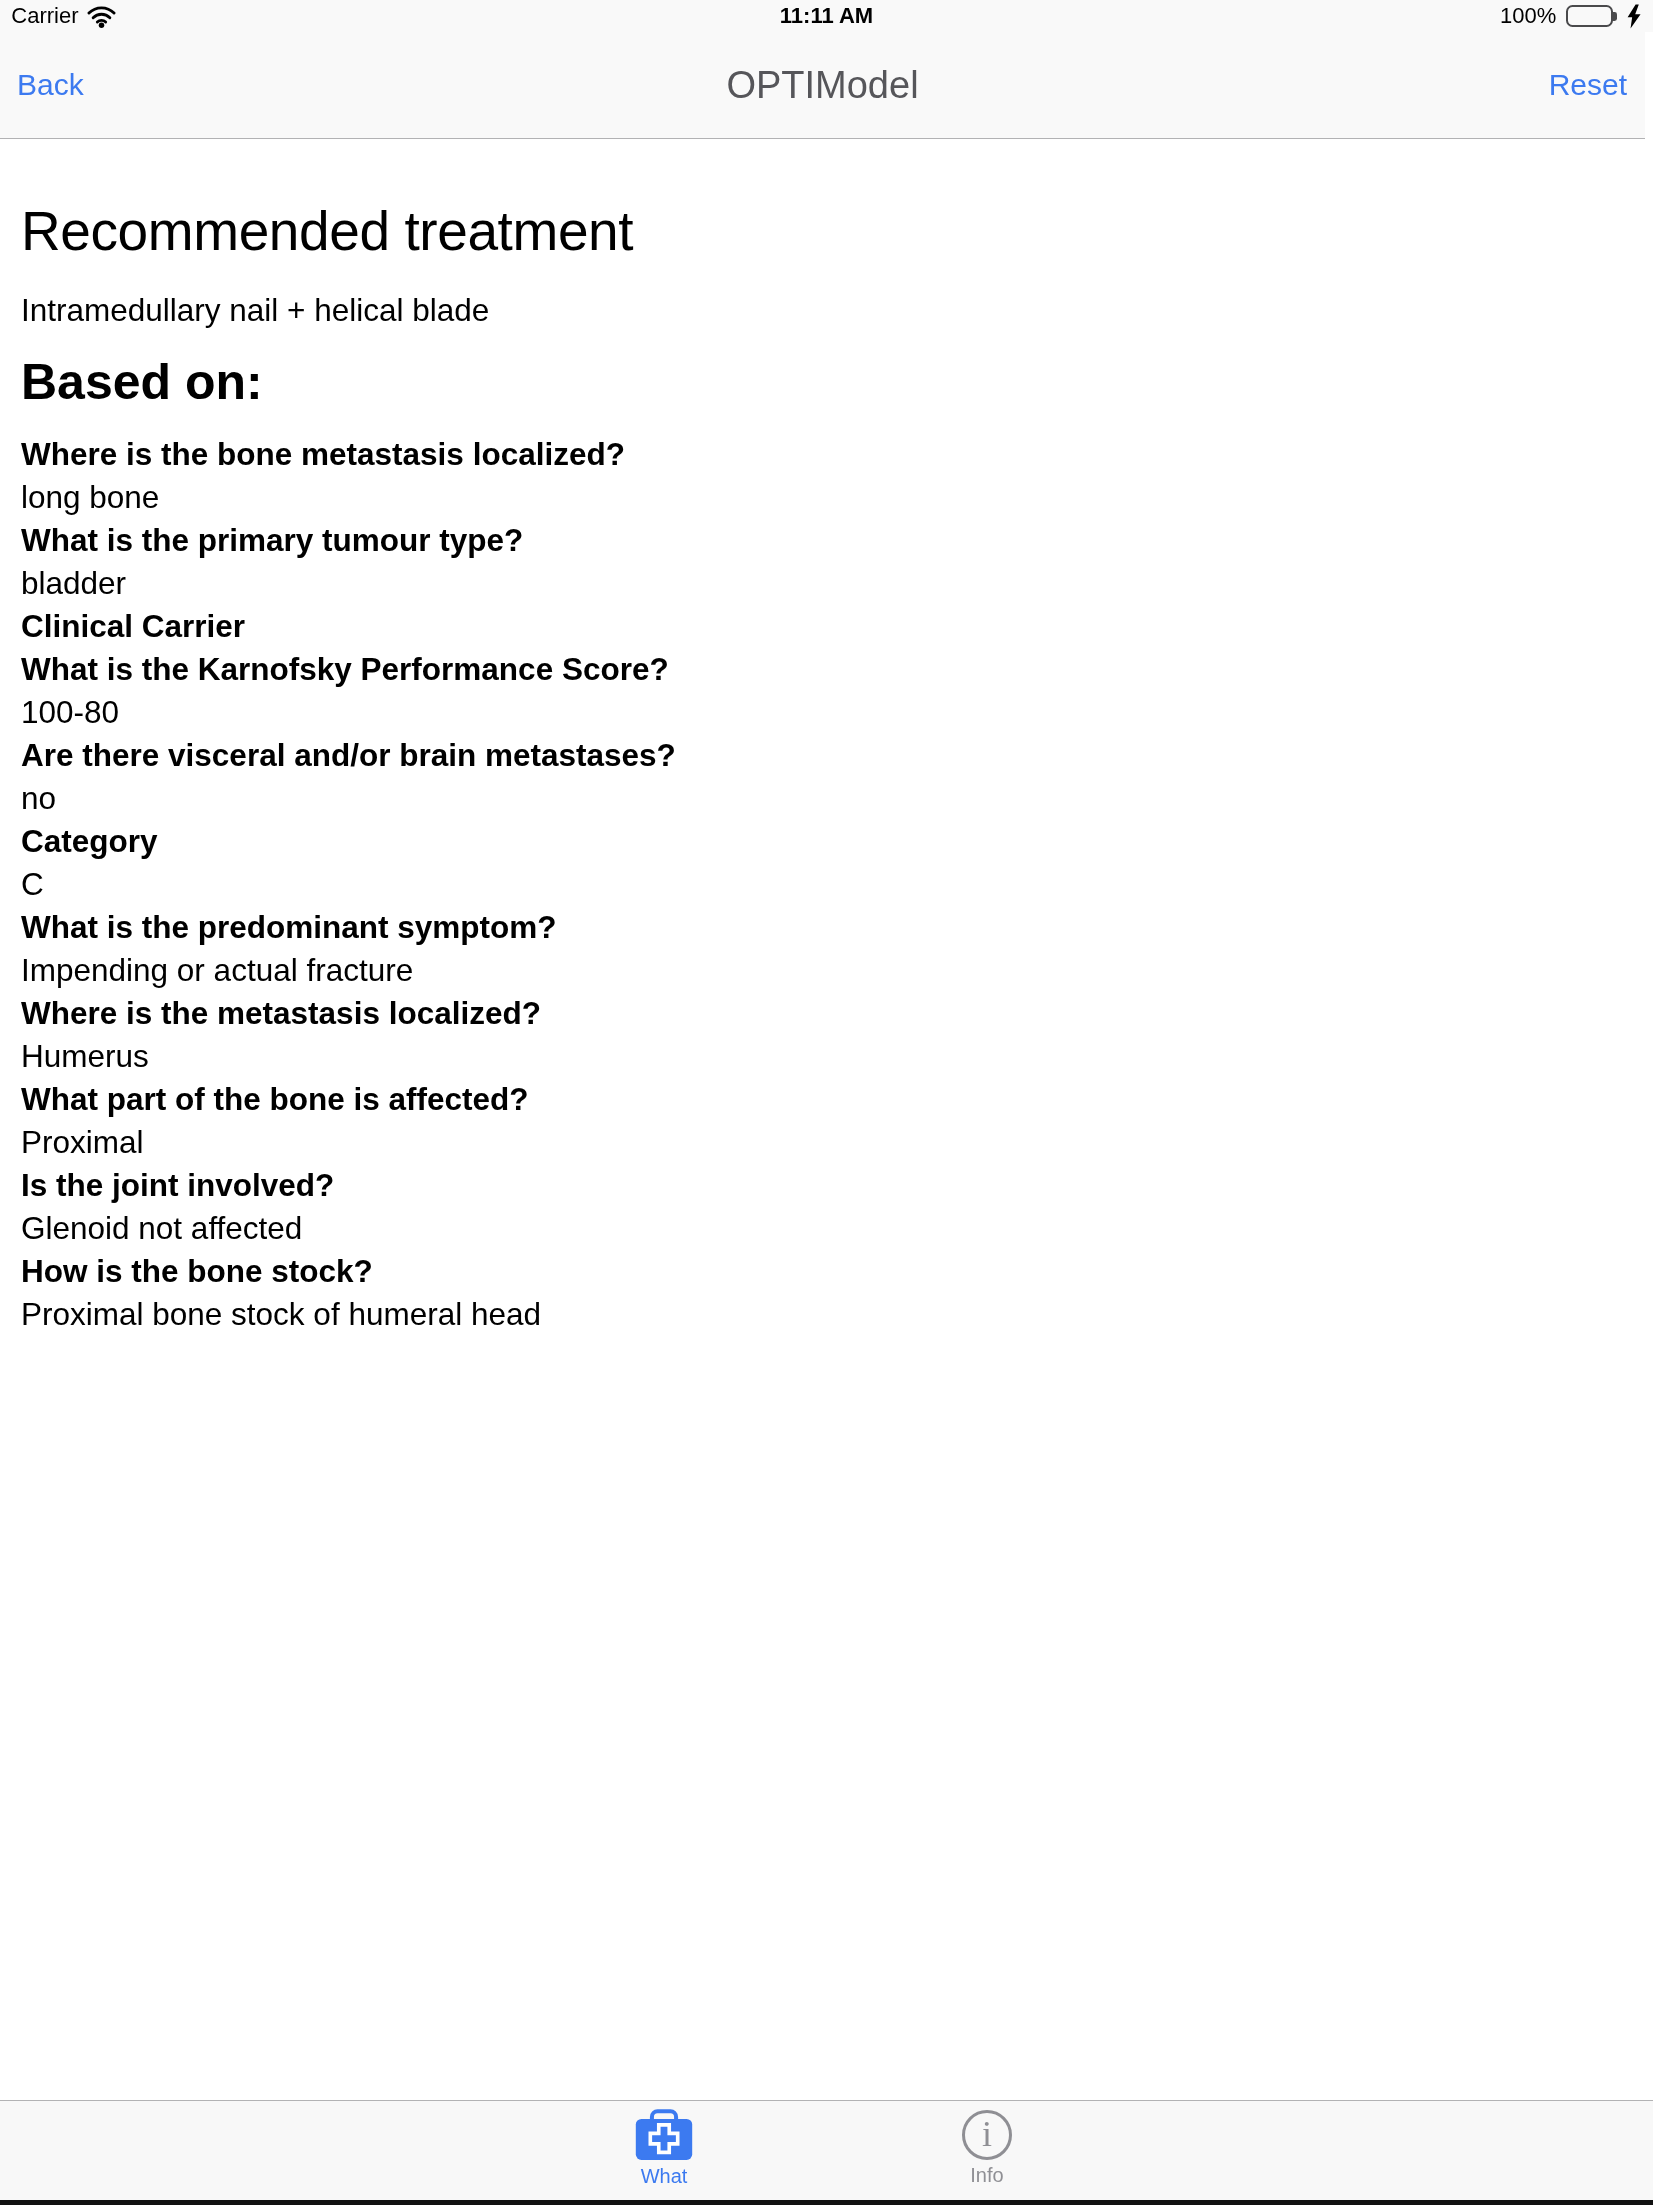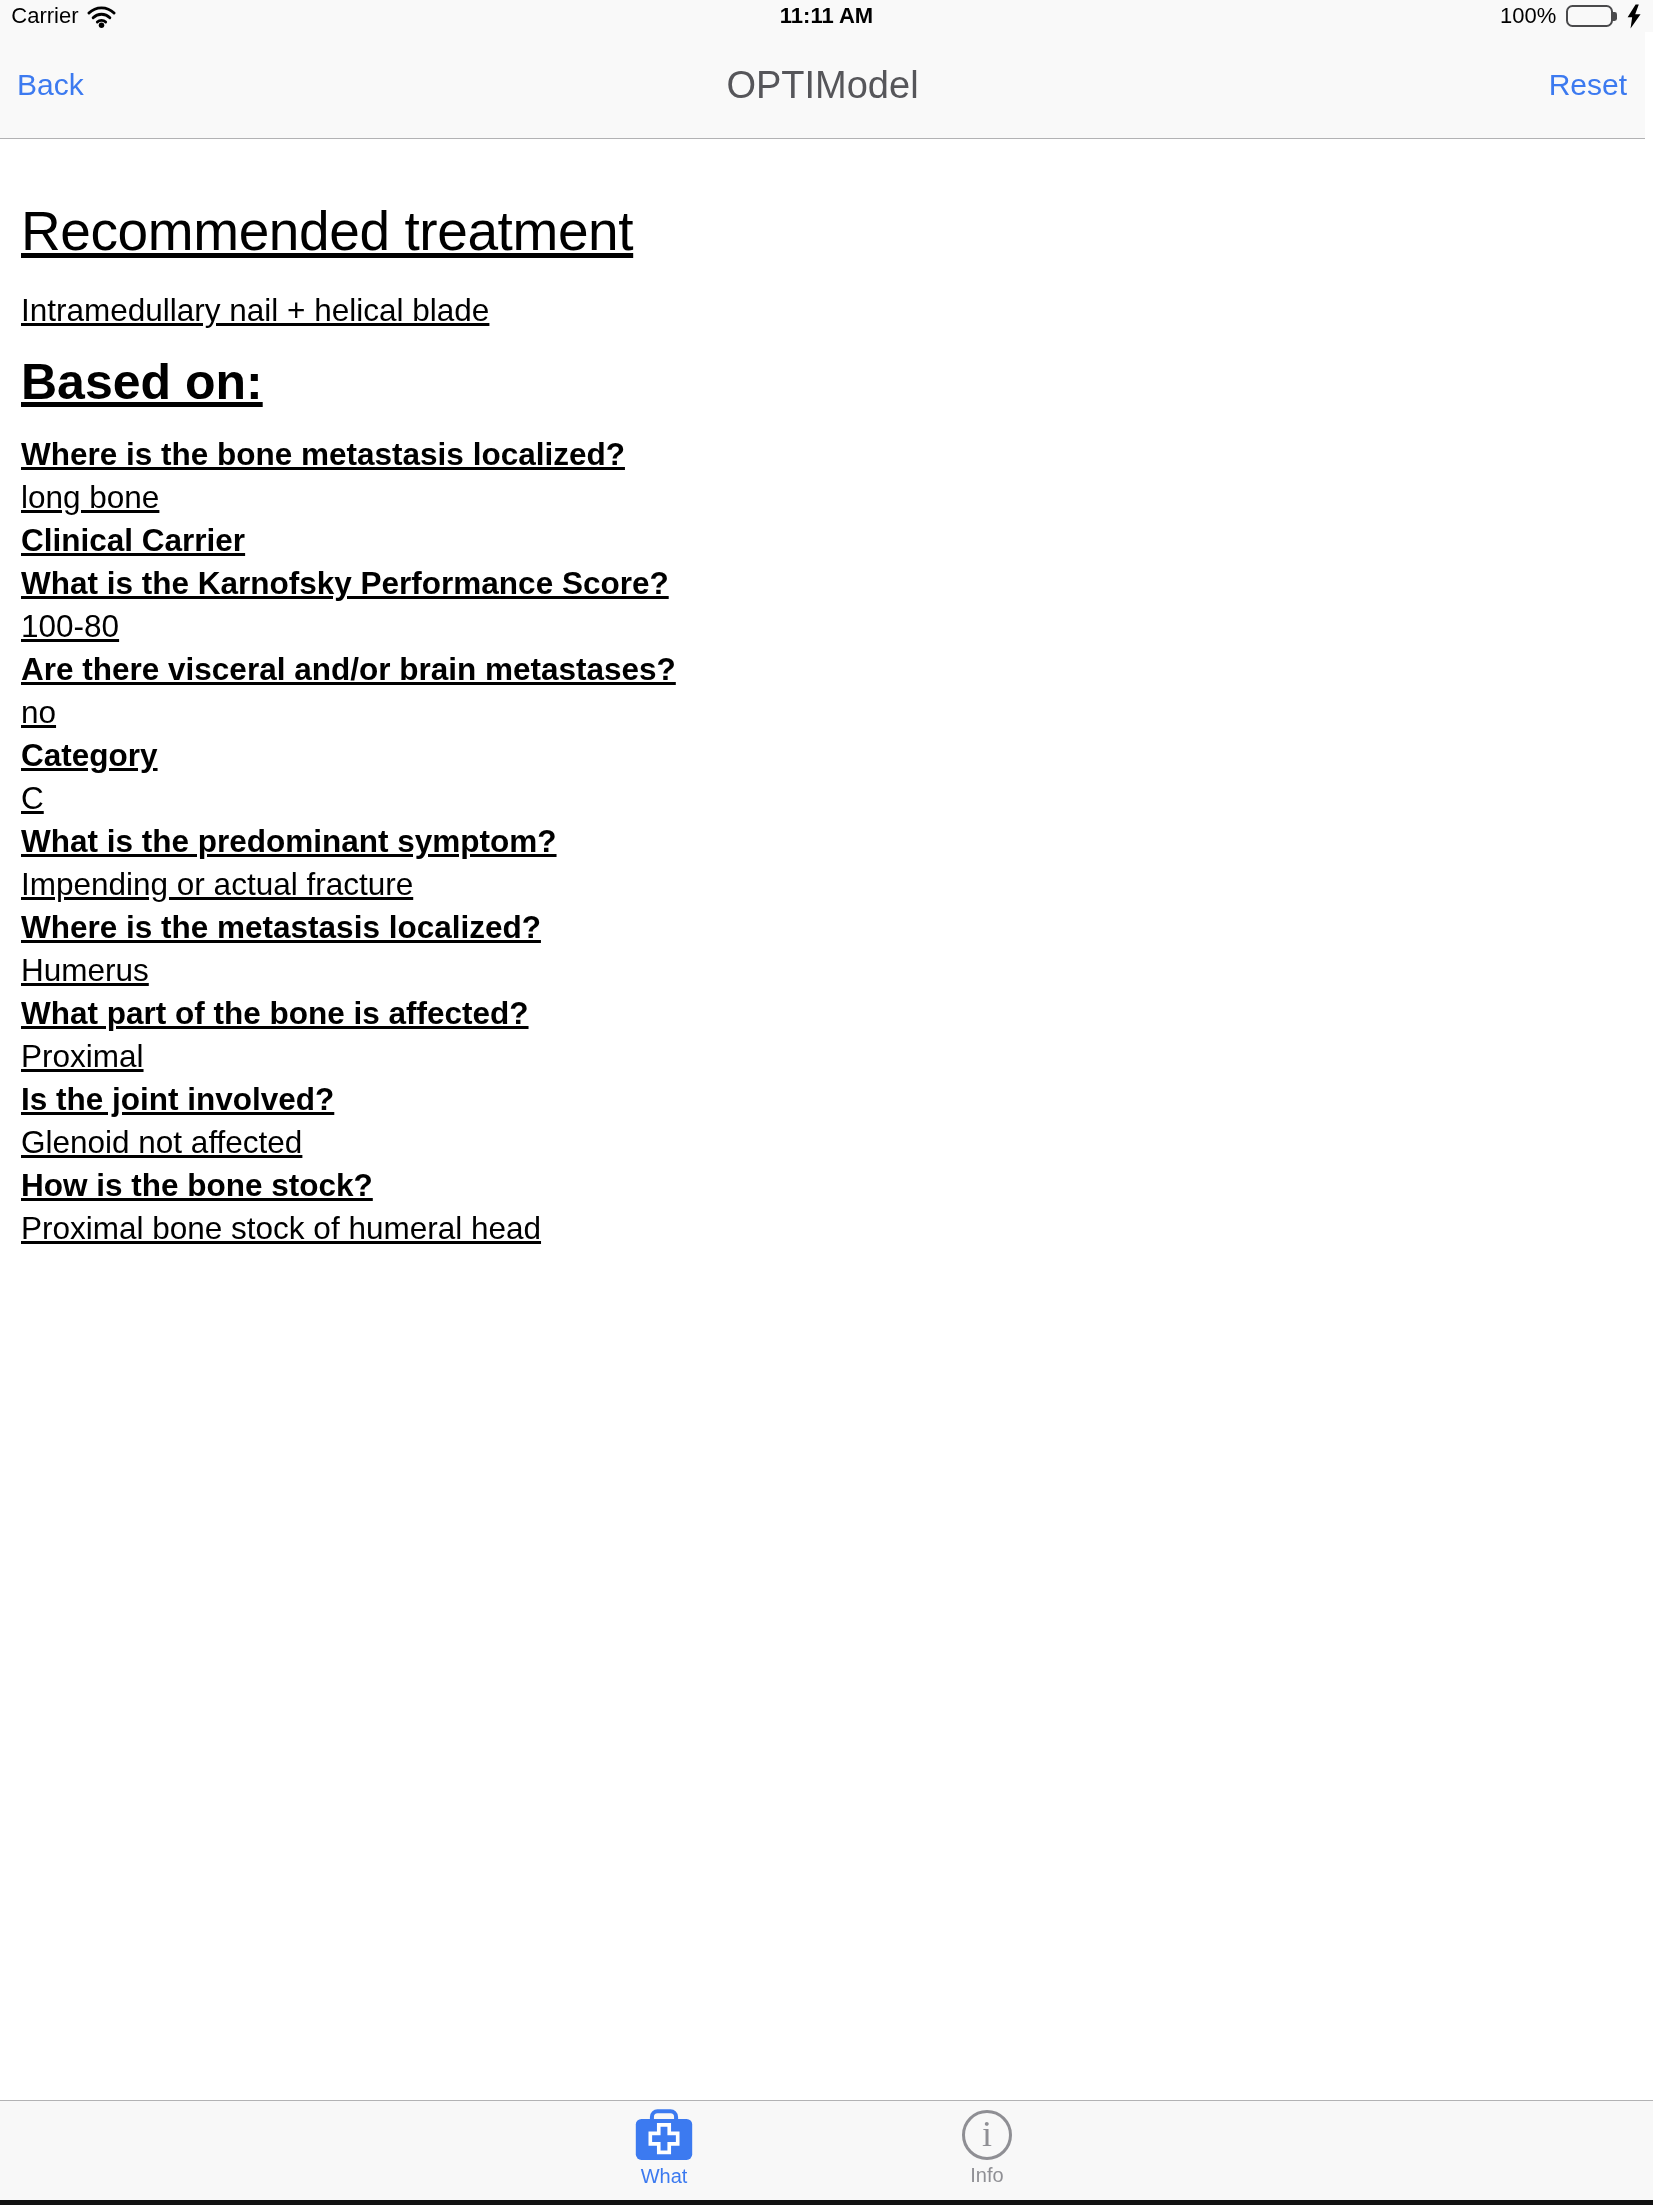--- a/index.html
+++ b/index.html
@@ -50,21 +50,21 @@
   .nav-button{font-size:30px;color:var(--tint);cursor:pointer;background:none;border:none;
     font-family:inherit;}
   .nav-back{position:absolute;left:17px;}
   .nav-reset{position:absolute;right:18px;}
   .nav-title{
     position:absolute;left:0;right:0;text-align:center;
     font-size:38px;color:var(--title_color);font-weight:400;pointer-events:none;
   }
 
   
-  .content{position:absolute;top:140px;left:0;width:1653px;padding:0 21px;text-decoration:underline;}
+  .content{position:absolute;top:140px;left:0;width:1653px;padding:0 21px;}
   .h1{font-size:55px;font-weight:400;line-height:66px;margin-top:58px;letter-spacing:-0.4px;}
   .treatment{font-size:31.5px;line-height:43px;margin-top:25px;}
   .h2{font-size:50px;font-weight:700;line-height:60px;margin-top:20px;}
   .qa-list{margin-top:21px;font-size:31.5px;line-height:43px;}
   .qa-pair{display:block;}
   .q{font-weight:700;}
   .a{font-weight:400;}
 
   
   .tab-bar{
@@ -133,20 +133,24 @@
   <div class="h1">Recommended treatment</div>
   <div class="treatment">Intramedullary nail + helical blade</div>
   <div class="h2">Based on:</div>
 
   <div class="qa-list">
     <div class="qa-pair">
       <div class="q">Where is the bone metastasis localized?</div>
       <div class="a">long bone</div>
     </div>
     <div class="qa-pair">
+      <div class="q">What is the primary tumour type?</div>
+      <div class="a">bladder</div>
+    </div>
+    <div class="qa-pair">
       <div class="q">Clinical Carrier</div>
     </div>
     <div class="qa-pair">
       <div class="q">What is the Karnofsky Performance Score?</div>
       <div class="a">100-80</div>
     </div>
     <div class="qa-pair">
       <div class="q">Are there visceral and/or brain metastases?</div>
       <div class="a">no</div>
     </div>

